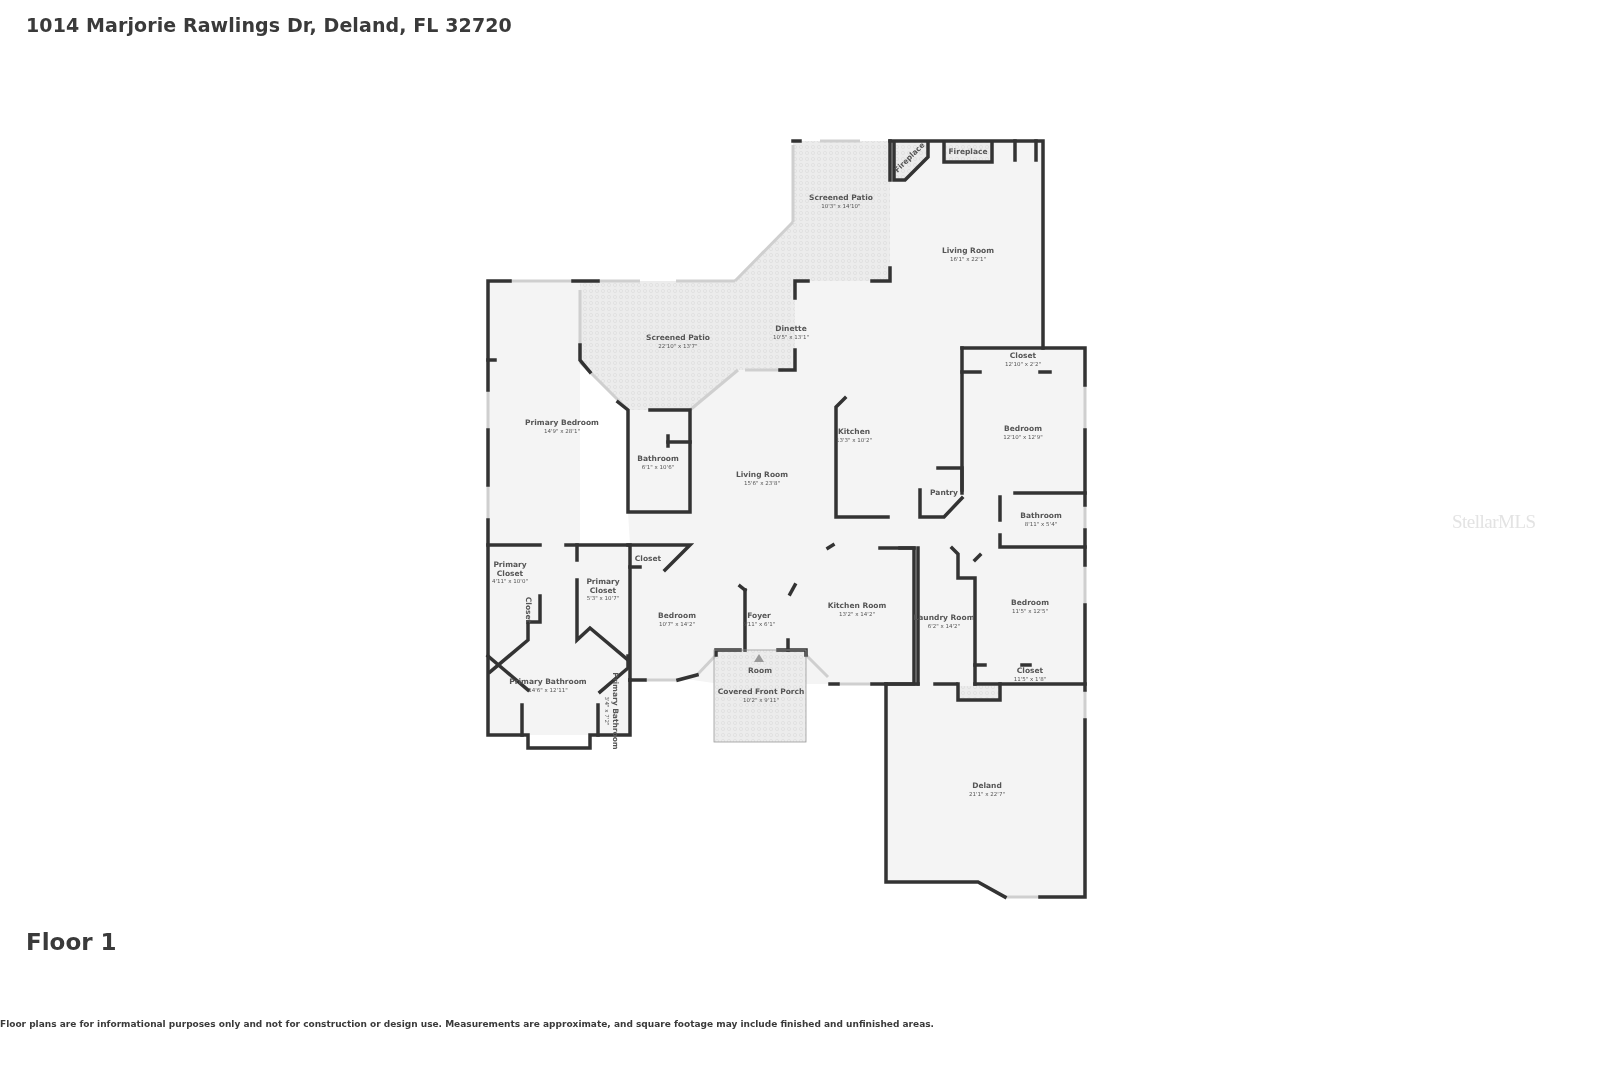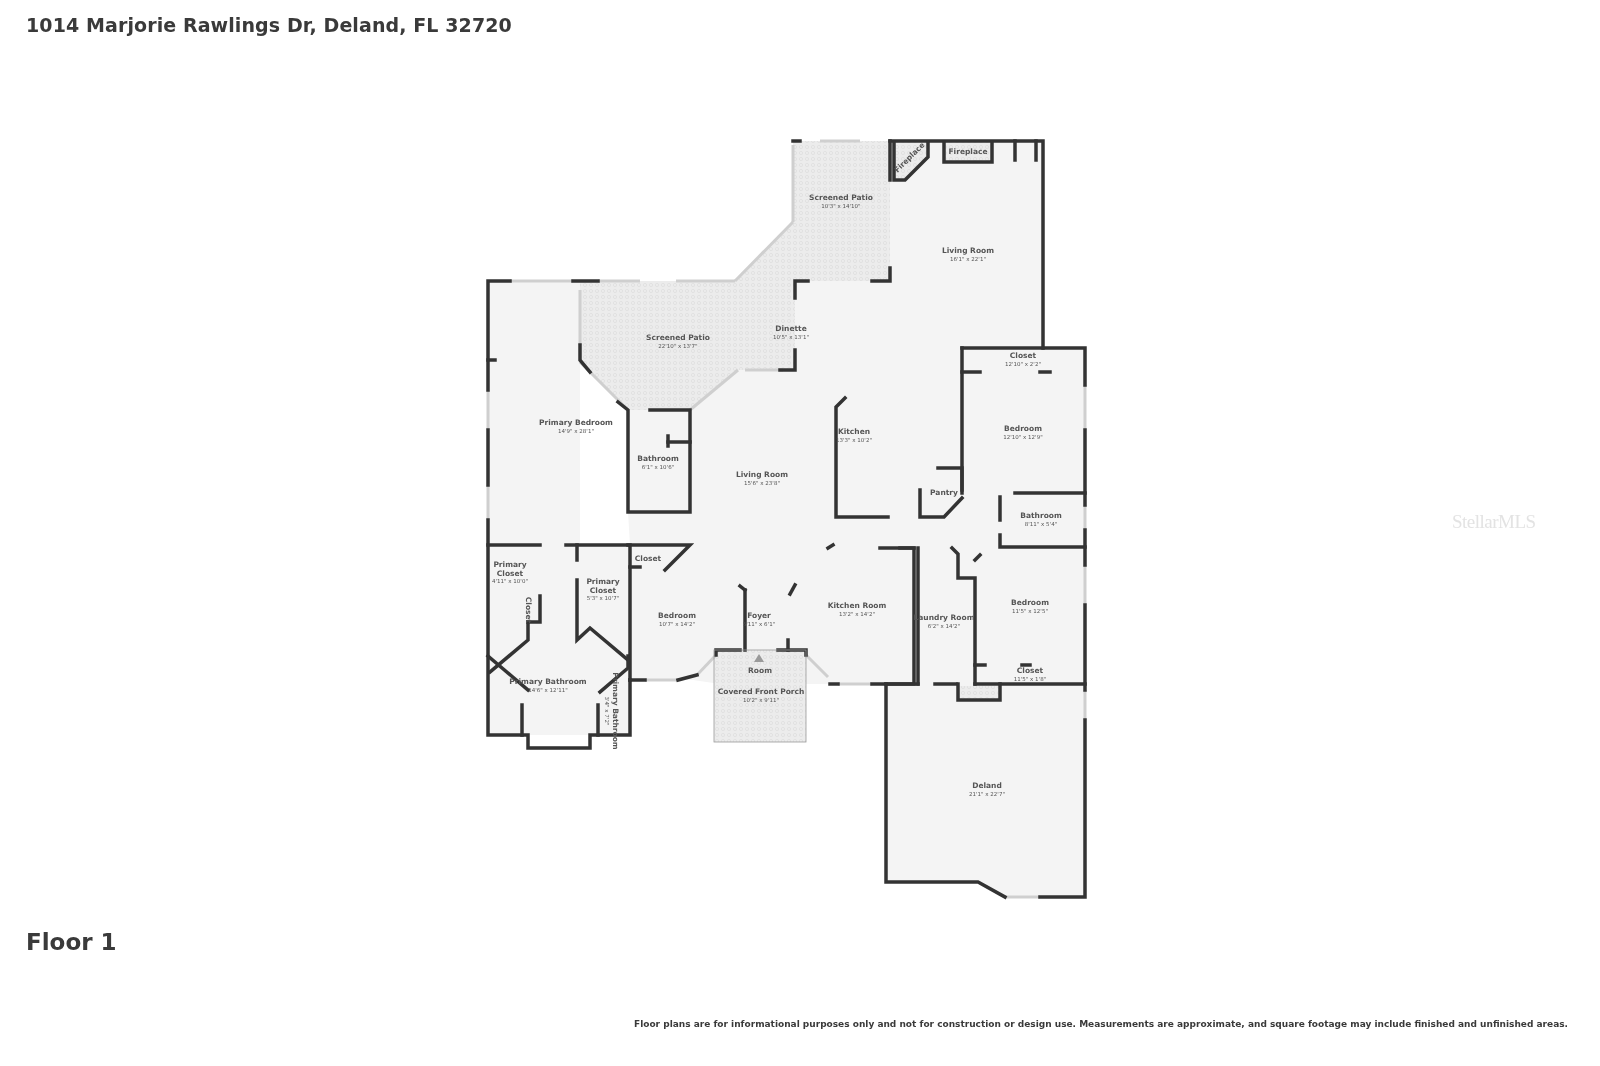--- a/index.html
+++ b/index.html
@@ -1,19 +1,19 @@
 <!DOCTYPE html>
 <html><head>
 <meta charset="utf-8">
 <style>
   html, body { margin:0; padding:0; background:#ffffff; }
   body { width:1600px; height:1066px; position:relative; overflow:hidden; font-family:"DejaVu Sans", "Liberation Sans", sans-serif; }
   .title { position:absolute; left:26px; top:14px; font-size:19px; font-weight:bold; color:#3a3a3a; letter-spacing:0.1px; }
   .floor-label { position:absolute; left:26px; top:929px; font-size:23px; font-weight:bold; color:#3a3a3a; }
-  .disclaimer { position:absolute; left:0; width:1568px; top:1019px; text-align:right; font-size:9px; font-weight:bold; color:#3a3a3a; }
+  .disclaimer { position:absolute; left:0; width:1568px; top:1019px; text-align:left; font-size:9px; font-weight:bold; color:#3a3a3a; }
   .watermark { position:absolute; left:1452px; top:511px; font-size:19px; color:#e3e3e3; font-family:Liberation Serif, serif; letter-spacing:-0.5px; }
   svg.plan { position:absolute; left:0; top:0; }
   .room-label { position:absolute; transform:translate(-50%,-50%); text-align:center; white-space:nowrap; color:#555; line-height:1.15; }
   .room-label .n { font-size:7.5px; font-weight:bold; display:block; }
   .room-label .d { font-size:5.5px; display:block; }
   .room-label.vert { transform:translate(-50%,-50%) rotate(90deg); }
   .room-label.rot45 { transform:translate(-50%,-50%) rotate(-45deg); }
   .entry-arrow { position:absolute; width:0; height:0; border-left:5px solid transparent; border-right:5px solid transparent; border-bottom:8px solid #9a9a9a; }
 </style>
 </head>
@@ -176,21 +176,21 @@
     <span class="d">22'10" x 13'7"</span>
   </div>
 <div class="room-label" style="left:791px;top:332px">
     <span class="n">Dinette</span>
     <span class="d">10'5" x 13'1"</span>
   </div>
 <div class="room-label" style="left:1023px;top:359px">
     <span class="n">Closet</span>
     <span class="d">12'10" x 2'2"</span>
   </div>
-<div class="room-label" style="left:576px;top:426px">
+<div class="room-label" style="left:562px;top:426px">
     <span class="n">Primary Bedroom</span>
     <span class="d">14'9" x 28'1"</span>
   </div>
 <div class="room-label" style="left:658px;top:462px">
     <span class="n">Bathroom</span>
     <span class="d">6'1" x 10'6"</span>
   </div>
 <div class="room-label" style="left:762px;top:478px">
     <span class="n">Living Room</span>
     <span class="d">15'6" x 23'8"</span>

